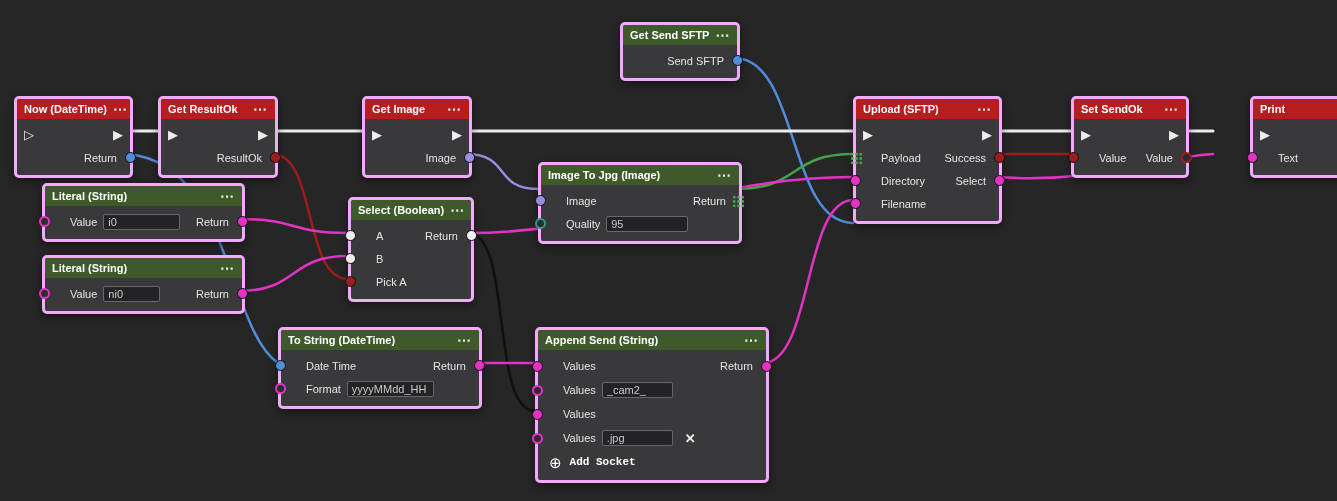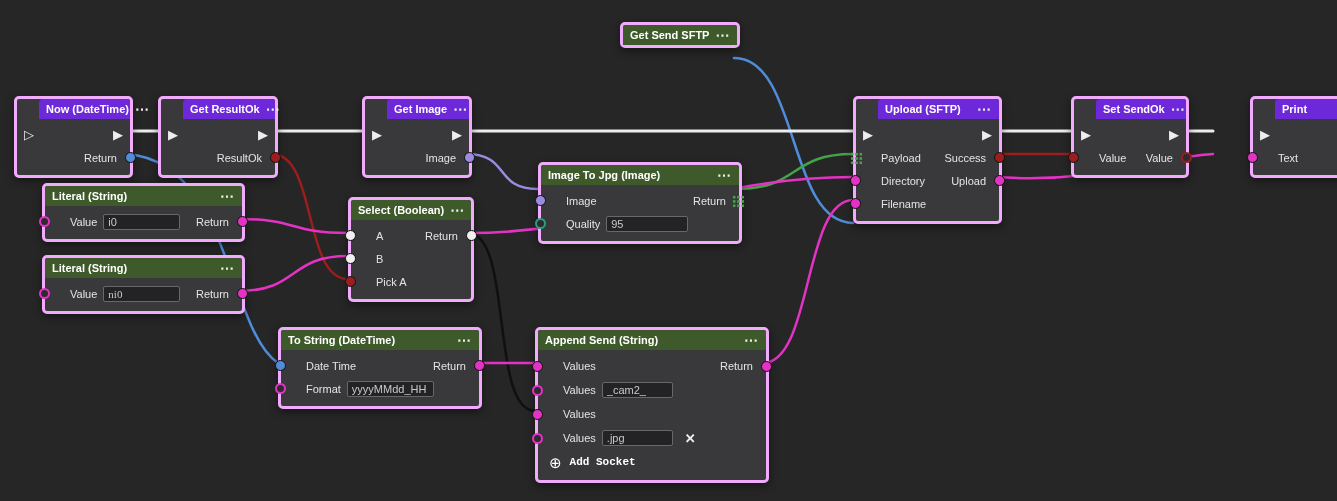--- a/index.html
+++ b/index.html
@@ -2,21 +2,21 @@
 <html><head>
 <meta charset="utf-8">
 <style>
   html,body{margin:0;padding:0;background:#1b1b1c;}
   .canvas{position:relative;width:1337px;height:501px;background:#262627;overflow:hidden;
           font-family:"Liberation Sans",sans-serif;}
   #wires{position:absolute;left:0;top:0;z-index:1;}
   .node{position:absolute;z-index:2;background:#39393b;border:3px solid #f0abfc;border-radius:5px;
         box-shadow:0 3px 8px rgba(0,0,0,.45);}
   .hdr{height:20px;display:flex;align-items:center;gap:6px;padding:0 7px;border-radius:4px 4px 0 0;}
-  .hdr.blue{background:#6d28d9;margin-left:22px;}
+  .hdr.blue{background:#b91c1c;}
   .hdr.green{background:#3e5a2a;}
   .ttl{color:#ffffff;font-size:11px;font-weight:bold;white-space:nowrap;flex:1;}
   .menu{color:#eaeaea;font-size:14px;font-weight:bold;letter-spacing:1px;cursor:pointer;}
   .rows{padding:4px 0 6px;}
   .row{position:relative;height:23px;display:flex;align-items:center;font-size:11px;color:#e4e4e4;}
   .n-append .row{height:24px;}
   .exec-row{justify-content:space-between;padding:0 7px;}
   .exec{font-size:13px;color:#ededed;line-height:1;cursor:pointer;}
   .lbl{white-space:nowrap;}
   .lbl.in{margin-left:13px;padding-left:12px;}
@@ -119,20 +119,26 @@
         <span class="sock out s-purple"></span>
       </div>
     </div>
   </div>
 
   <div class="node" style="left:620px;top:22px;width:114px">
     <div class="hdr green">
       <span class="ttl">Get Send SFTP</span>
       <span class="menu">⋯</span>
     </div>
+    <div class="rows">
+      <div class="row">
+        <span class="lbl out">Send SFTP</span>
+        <span class="sock out s-blue"></span>
+      </div>
+    </div>
   </div>
 
   <div class="node" style="left:538px;top:162px;width:198px">
     <div class="hdr green">
       <span class="ttl">Image To Jpg (Image)</span>
       <span class="menu">⋯</span>
     </div>
     <div class="rows">
       <div class="row">
         <span class="sock in s-purple"></span>
@@ -166,21 +172,21 @@
 
   <div class="node" style="left:42px;top:255px;width:197px">
     <div class="hdr green">
       <span class="ttl">Literal (String)</span>
       <span class="menu">⋯</span>
     </div>
     <div class="rows">
       <div class="row">
         <span class="sock in ring s-mag"></span>
         <span class="lbl in">Value</span>
-        <input class="fld" style="width: 77px; font-family: Liberation Serif, serif;" readonly="" value="ni0">
+        <input class="fld" style="width: 57px;" readonly="" value="ni0">
         <span class="lbl out">Return</span>
         <span class="sock out s-mag"></span>
       </div>
     </div>
   </div>
 
   <div class="node" style="left:348px;top:197px;width:120px">
     <div class="hdr green">
       <span class="ttl">Select (Boolean)</span>
       <span class="menu">⋯</span>
@@ -269,21 +275,21 @@
       </div>
       <div class="row">
         <span class="sock in grid"></span>
         <span class="lbl in">Payload</span>
         <span class="lbl out">Success</span>
         <span class="sock out s-red"></span>
       </div>
       <div class="row">
         <span class="sock in s-mag"></span>
         <span class="lbl in">Directory</span>
-        <span class="lbl out">Upload</span>
+        <span class="lbl out">Select</span>
         <span class="sock out s-mag"></span>
       </div>
       <div class="row">
         <span class="sock in s-mag"></span>
         <span class="lbl in">Filename</span>
       </div>
     </div>
   </div>
 
   <div class="node" style="left:1071px;top:96px;width:112px">

